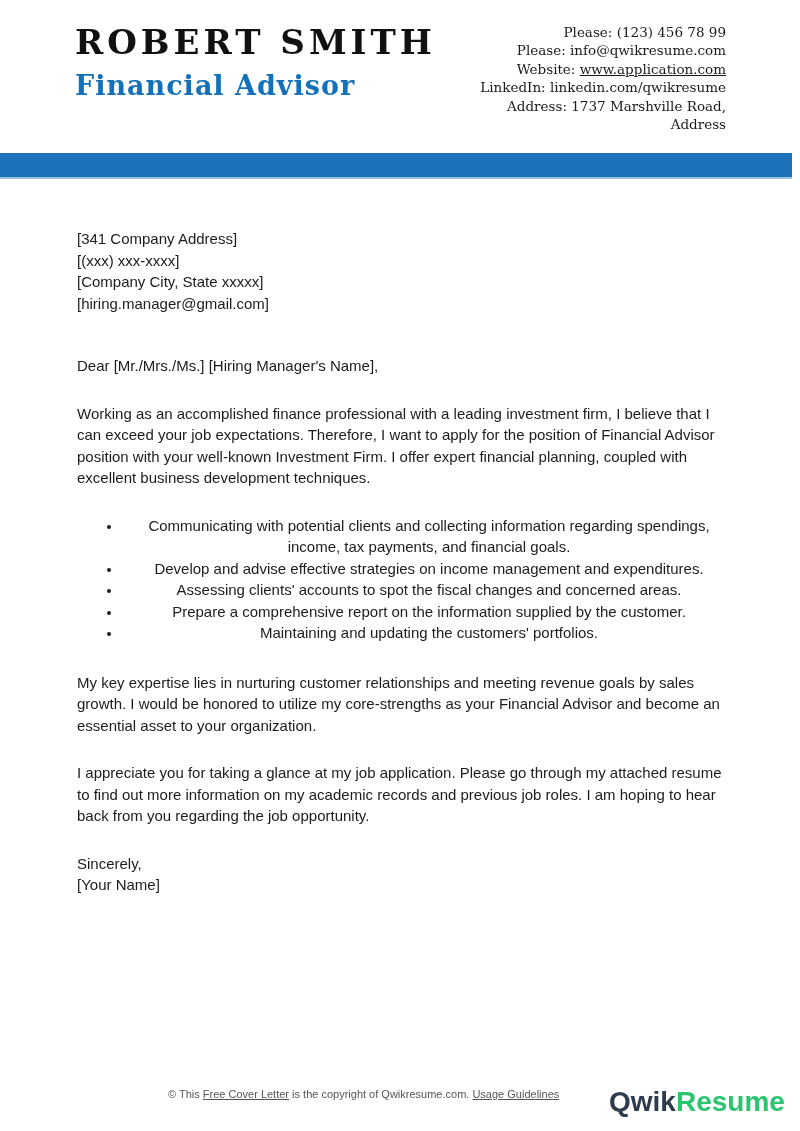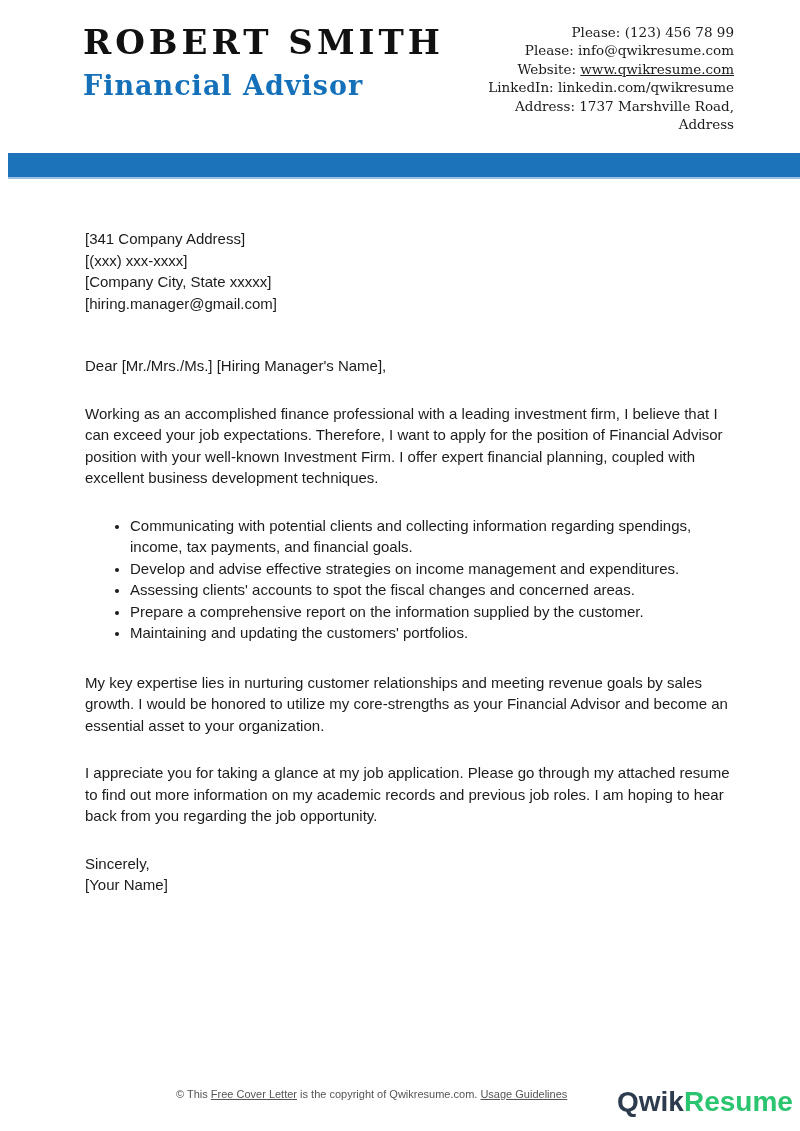--- a/index.html
+++ b/index.html
@@ -5,21 +5,20 @@
   * { margin: 0; padding: 0; box-sizing: border-box; }
   html, body { background: #ffffff; }
   .page {
     position: relative;
     width: 792px;
     height: 1131px;
     background: #ffffff;
     overflow: hidden;
     font-family: "Liberation Sans", sans-serif;
     color: var(--text, #1c1c1c);
-    margin-left: 8px;
   }
 
   
   .identity {
     position: absolute;
     left: 75px;
     top: 22px;
   }
   .person-name {
     font-family: "DejaVu Serif", serif;
@@ -71,21 +70,21 @@
     line-height: 21.5px;
   }
   .block { margin-bottom: 26px; }
   .date-line { margin-bottom: 10px; }
   .recipient { margin-bottom: 41px; }
   .bullets {
     margin: 0 0 28px 0;
     padding-left: 45px;
     list-style: disc;
   }
-  .bullets li { padding-left: 0; }
+  .bullets li { padding-left: 0; text-align: center; }
   .bullets li::marker { font-size: 0.85em; }
   .signoff { margin-bottom: 0; }
 
   
   .footer-text {
     position: absolute;
     left: 168px;
     top: 1088px;
     font-size: 11px;
     color: var(--footer-gray, #555555);
@@ -124,21 +123,21 @@
     <div class="contact-line">
       <span class="contact-label">Please:</span>
       <span class="contact-value">(123) 456 78 99</span>
     </div>
     <div class="contact-line">
       <span class="contact-label">Please:</span>
       <span class="contact-value">info@qwikresume.com</span>
     </div>
     <div class="contact-line">
       <span class="contact-label">Website:</span>
-      <span class="contact-value underline">www.qwikresume.com</span>
+      <span class="contact-value underline">www.application.com</span>
     </div>
     <div class="contact-line">
       <span class="contact-label">LinkedIn:</span>
       <span class="contact-value">linkedin.com/qwikresume</span>
     </div>
     <div class="contact-line">
       <span class="contact-label">Address:</span>
       <span class="contact-value">1737 Marshville Road,</span>
     </div>
     <div class="contact-line">

